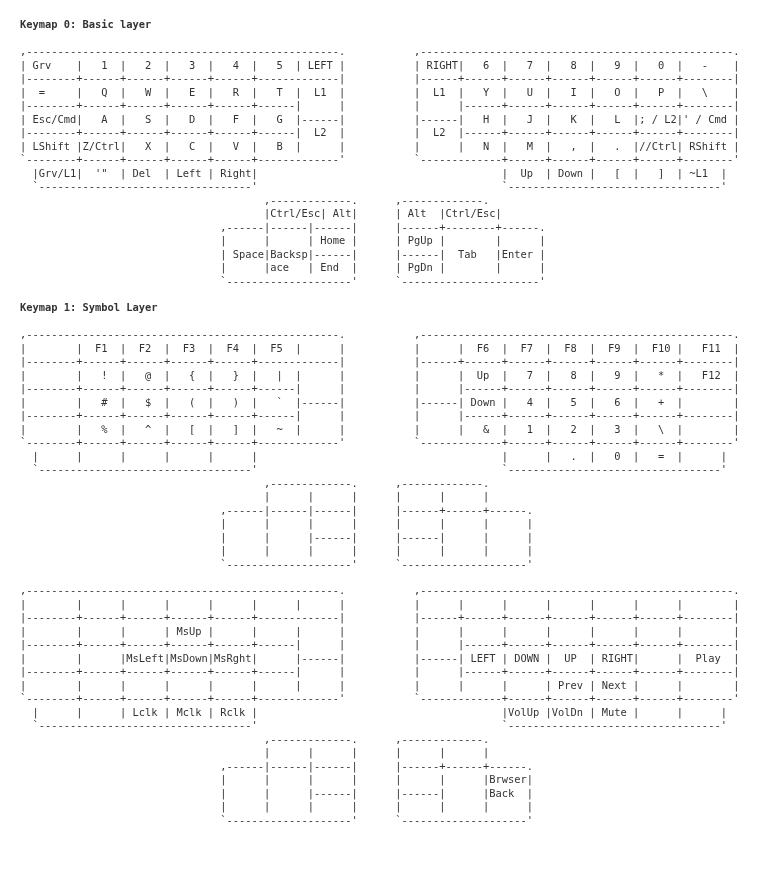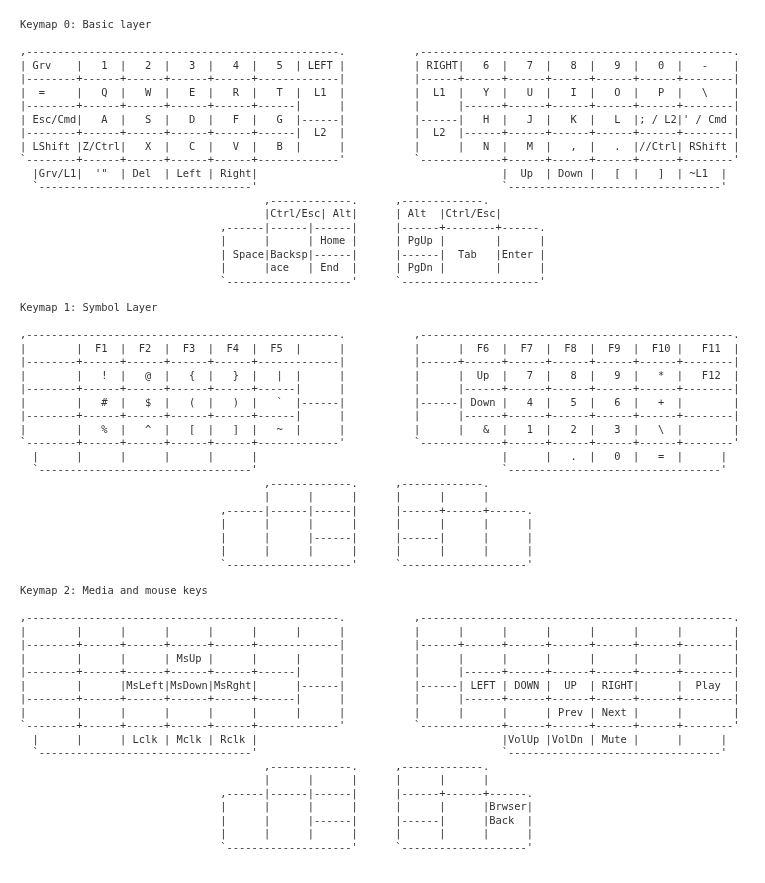--- a/index.html
+++ b/index.html
@@ -23,21 +23,21 @@
   pre {
     margin: 0;
     font-family: "DejaVu Sans Mono", "Liberation Mono", monospace;
     font-size: 10.4px;
     line-height: 13.5px;
     white-space: pre;
     color: #333333;
   }
   pre.section-title {
     margin-bottom: 13.5px;
-    font-weight: normal;
+    font-weight: bold;
   }
 </style>
 </head>
 <body>
 
 <div class="keymap-doc">
 
   <section class="keymap-section">
     <pre class="section-title">Keymap 0: Basic layer</pre>
     <pre class="figure">,--------------------------------------------------.           ,--------------------------------------------------.
@@ -76,21 +76,20 @@
                                        ,-------------.      ,-------------.
                                        |      |      |      |      |      |
                                 ,------|------|------|      |------+------+------.
                                 |      |      |      |      |      |      |      |
                                 |      |      |------|      |------|      |      |
                                 |      |      |      |      |      |      |      |
                                 `--------------------'      `--------------------'</pre>
   </section>
 
   <section class="keymap-section">
-    <pre class="section-title">Keymap 2: Media and mouse keys</pre>
     <pre class="figure">,--------------------------------------------------.           ,--------------------------------------------------.
 |        |      |      |      |      |      |      |           |      |      |      |      |      |      |        |
 |--------+------+------+------+------+-------------|           |------+------+------+------+------+------+--------|
 |        |      |      | MsUp |      |      |      |           |      |      |      |      |      |      |        |
 |--------+------+------+------+------+------|      |           |      |------+------+------+------+------+--------|
 |        |      |MsLeft|MsDown|MsRght|      |------|           |------| LEFT | DOWN |  UP  | RIGHT|      |  Play  |
 |--------+------+------+------+------+------|      |           |      |------+------+------+------+------+--------|
 |        |      |      |      |      |      |      |           |      |      |      | Prev | Next |      |        |
 `--------+------+------+------+------+-------------'           `-------------+------+------+------+------+--------'
   |      |      | Lclk | Mclk | Rclk |                                       |VolUp |VolDn | Mute |      |      |

